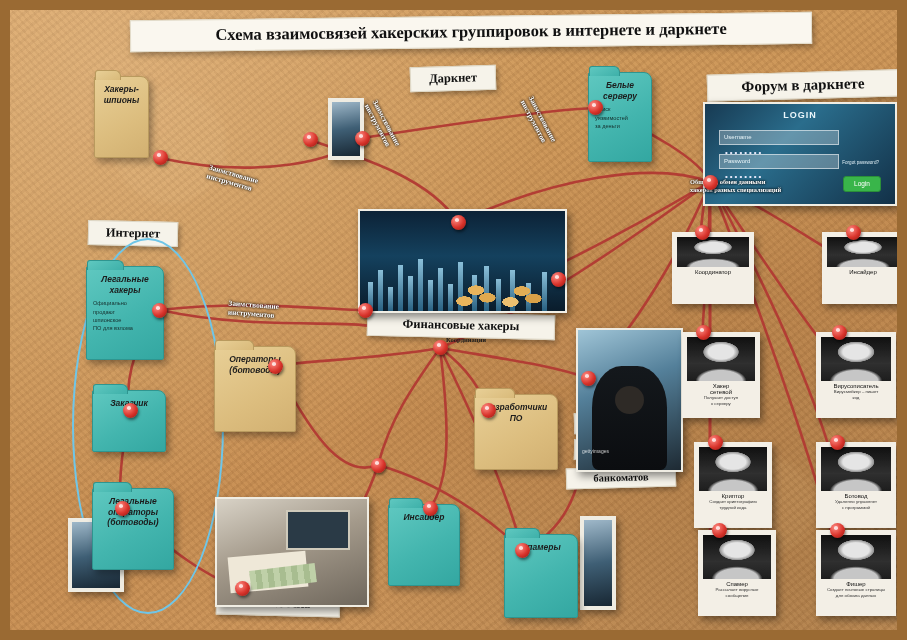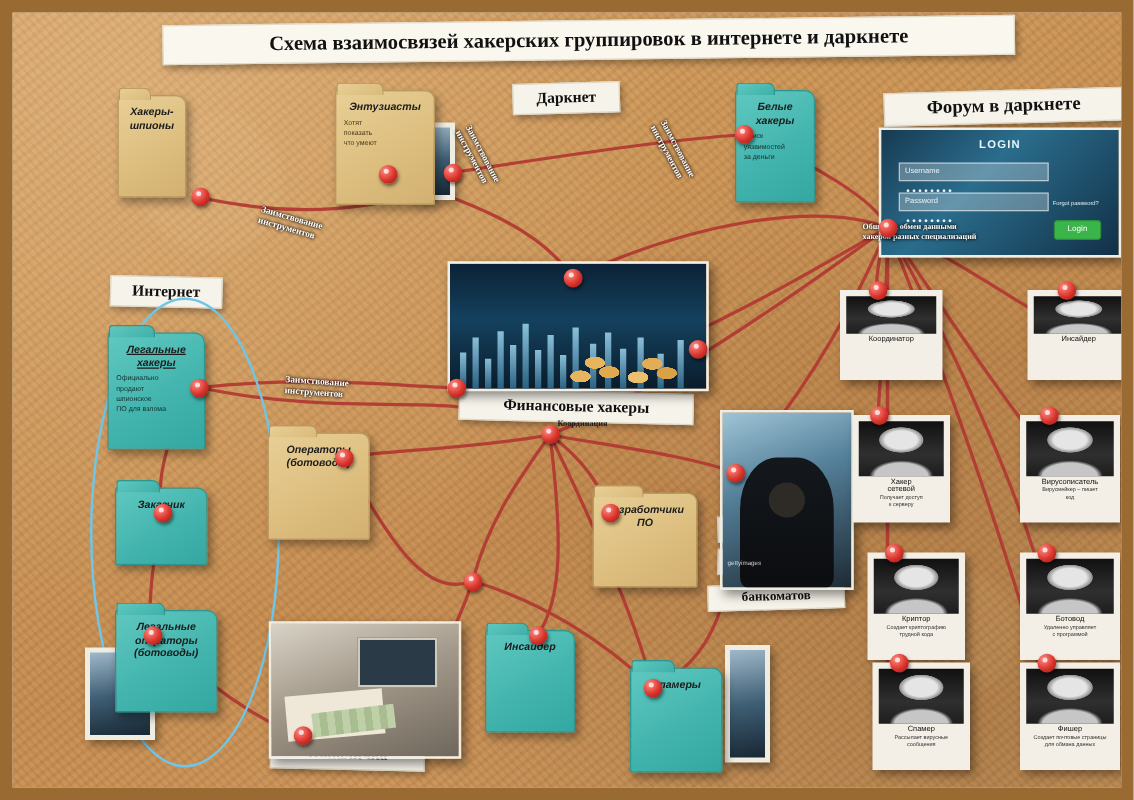--- a/index.html
+++ b/index.html
@@ -271,37 +271,31 @@
     </div>
   <div class="bluephoto" style="left:318px;top:88px;width:36px;height:62px;">
       <div class="img"></div>
     </div>
 
   <div class="note folder" style="left:84px;top:66px;width:55px;height:82px;">
     <span class="ttl" style="white-space: pre-line;">Хакеры-
 шпионы</span>
   </div>
 
-  <div class="note folder" style="left:258px;top:62px;width:80px;height:92px;">
-    <span class="ttl">Энтузиасты</span>
-    <span class="sub" style="white-space: pre-line;">Хотят
-показать
-что умеют</span>
-  </div>
 
   <div class="note teal" style="left:578px;top:62px;width:64px;height:90px;">
     <span class="ttl" style="white-space: pre-line;">Белые
-хакеры</span>
+серверу</span>
     <span class="sub" style="white-space: pre-line;">Поиск
 уязвимостей
 за деньги</span>
   </div>
 
   <div class="note teal" style="left:76px;top:256px;width:78px;height:94px;">
-    <span class="ttl" style="white-space: pre-line; text-decoration: underline;">Легальные
+    <span class="ttl" style="white-space: pre-line;">Легальные
 хакеры</span>
     <span class="sub" style="white-space: pre-line;">Официально
 продают
 шпионское
 ПО для взлома</span>
   </div>
 
   <div class="note teal" style="left:82px;top:380px;width:74px;height:62px;">
     <span class="ttl">Заказчик</span>
   </div>

